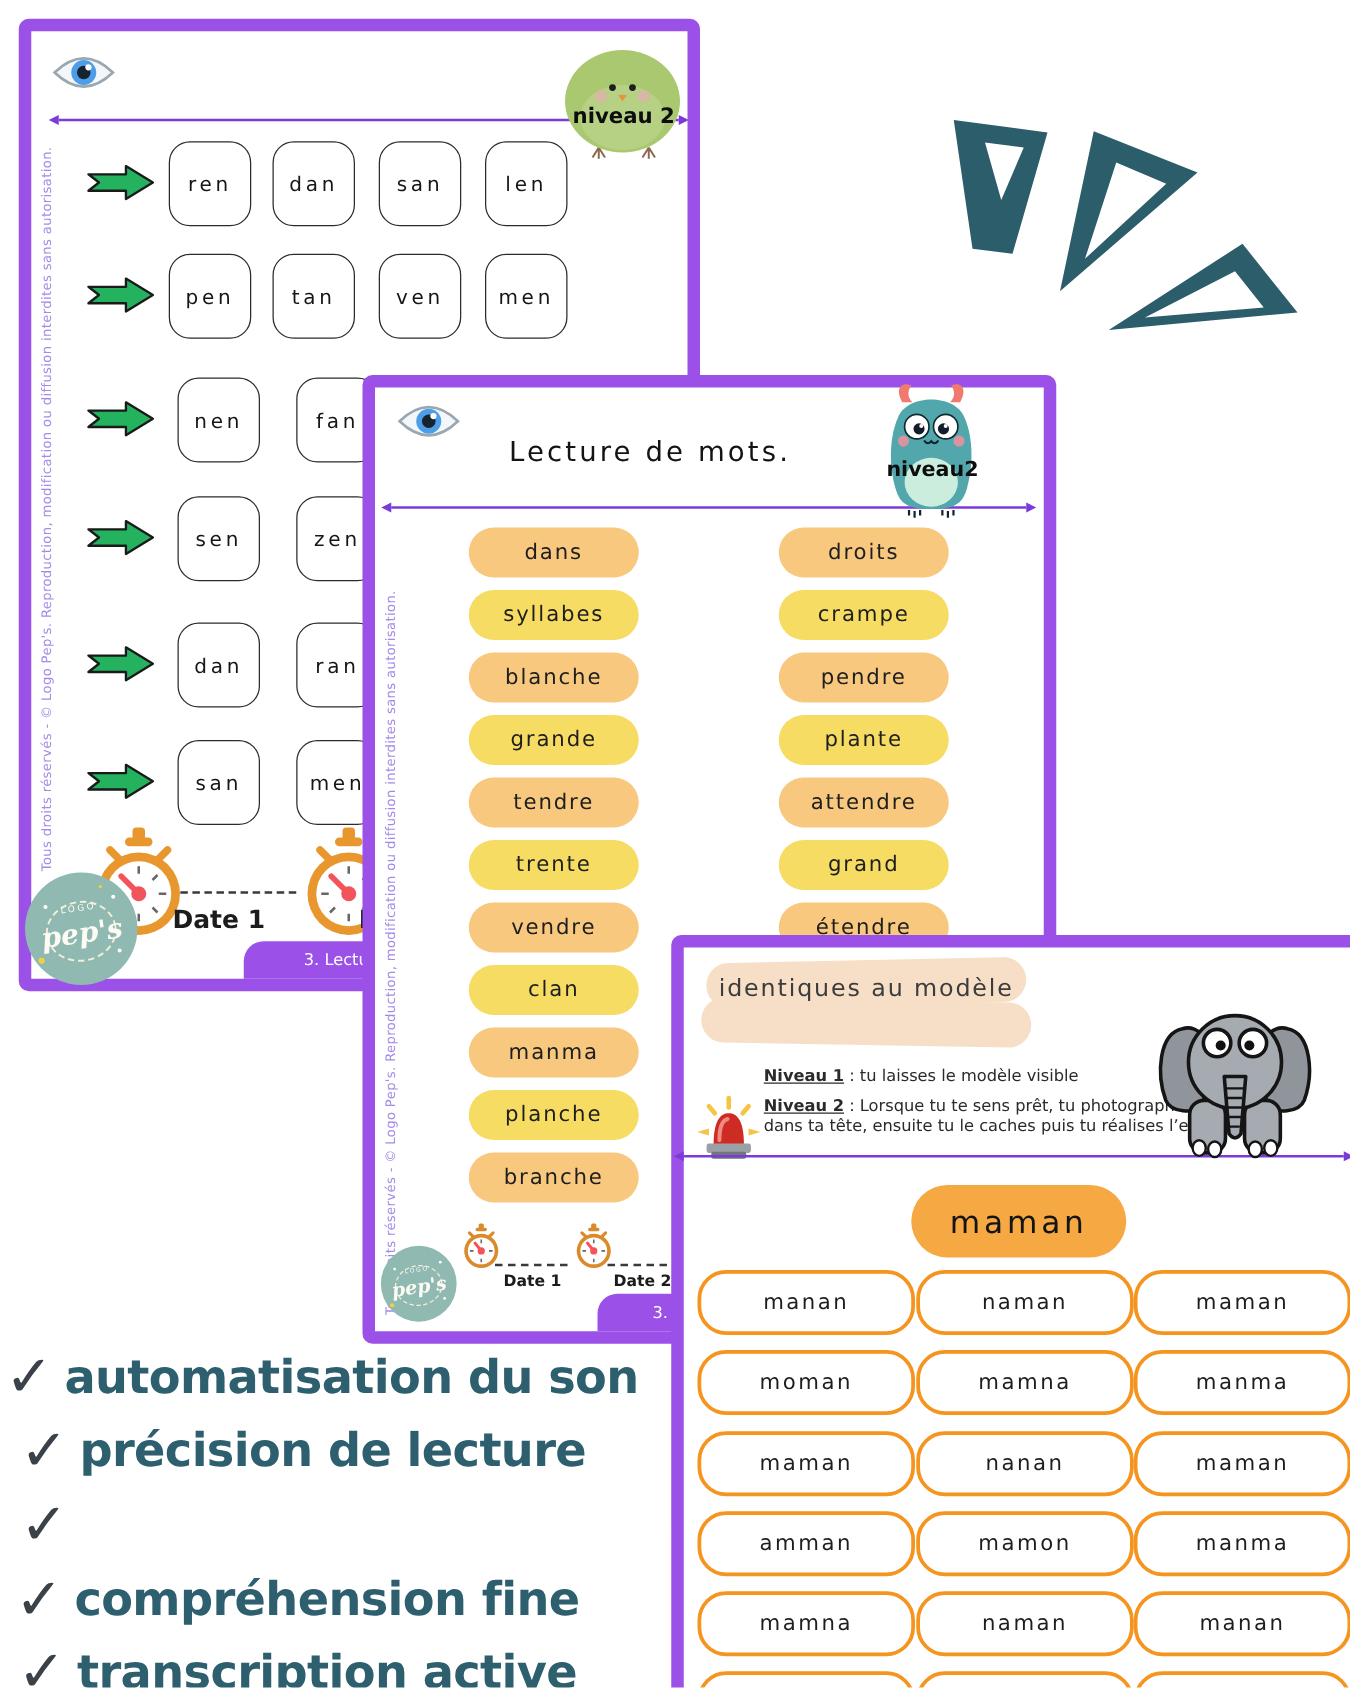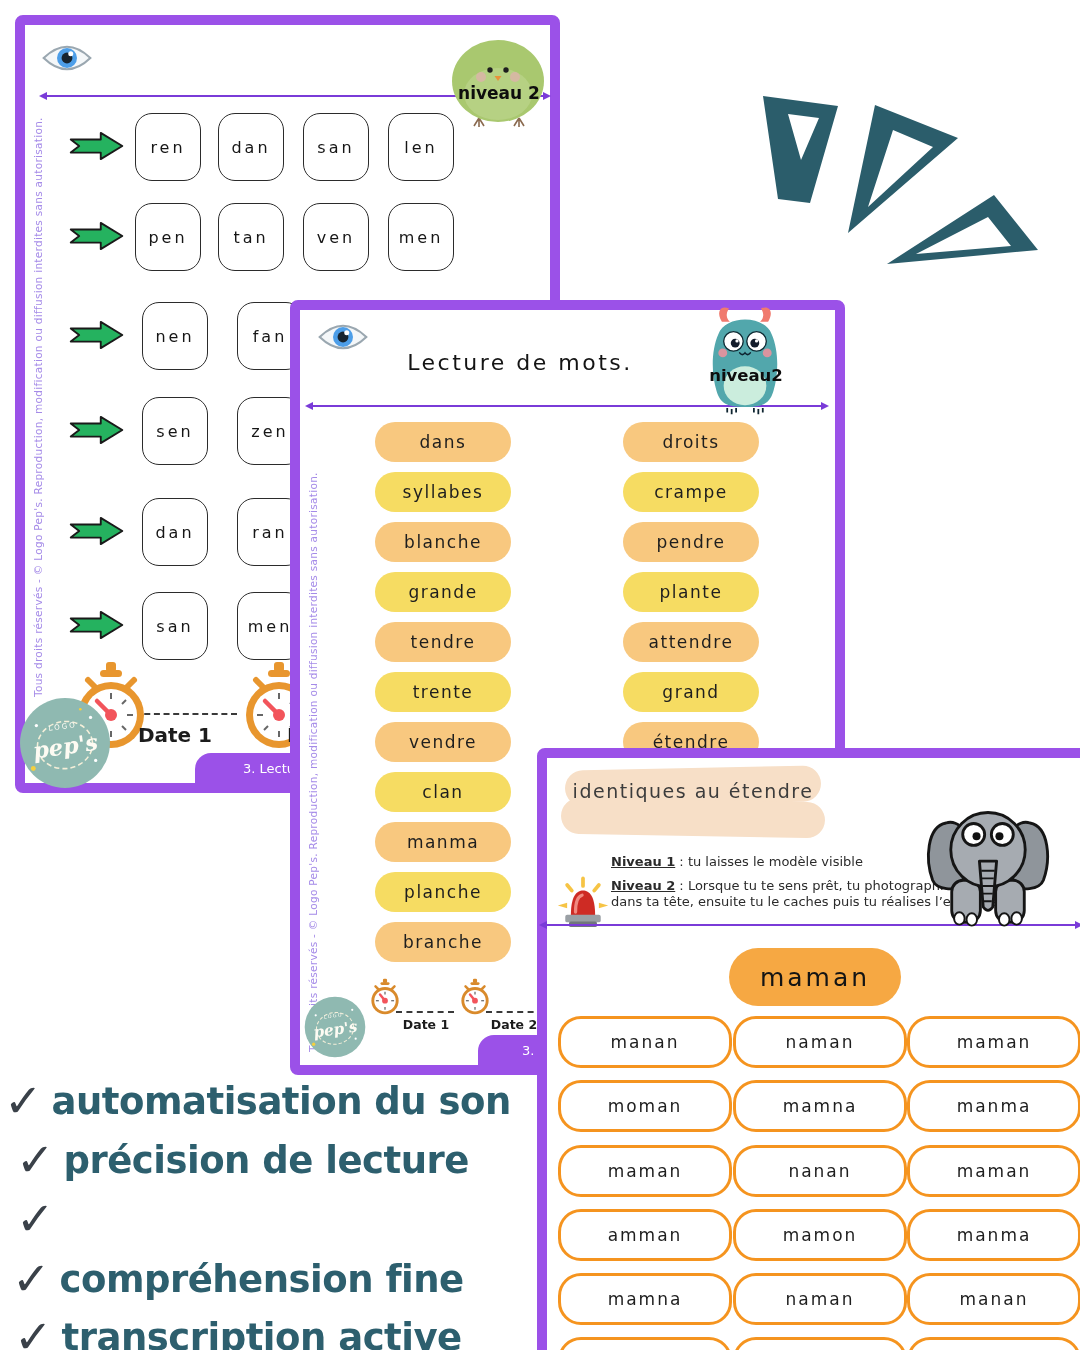--- a/index.html
+++ b/index.html
@@ -309,21 +309,21 @@
 
   <div class="tab" style="left:178px;top:725px;width:357px;height:30px">
     <span style="padding-left:44px">3. L</span>
   </div>
 </div>
 
 <div class="sheet" style="left:537px;top:748px;width:540px;height:620px;z-index:30">
   <div class="peach" style="left:18px;top:10px;width:256px;height:36px;transform:rotate(-1.2deg)"></div>
   <div class="peach" style="left:14px;top:42px;width:264px;height:36px;transform:rotate(1deg)"></div>
   <div class="s3-title" style="left:12px;top:20px;width:268px">
-    <div>identiques au étendre</div>
+    <div>identiques au modèle</div>
   </div>
 
   <div class="nv" style="left:64px;top:96px;width:440px">
     <b>Niveau 1</b><span> : tu laisses le modèle visible</span>
   </div>
   <div class="nv" style="left:64px;top:120px;width:438px">
     <b>Niveau 2</b><span> : Lorsque tu te sens prêt, tu photographies le modèle dans ta tête, ensuite tu le caches puis tu réalises l’exercice.</span>
   </div>
 
   <svg class="icon" style="left:8px;top:110px" width="56" height="62" viewBox="0 0 60 62">

